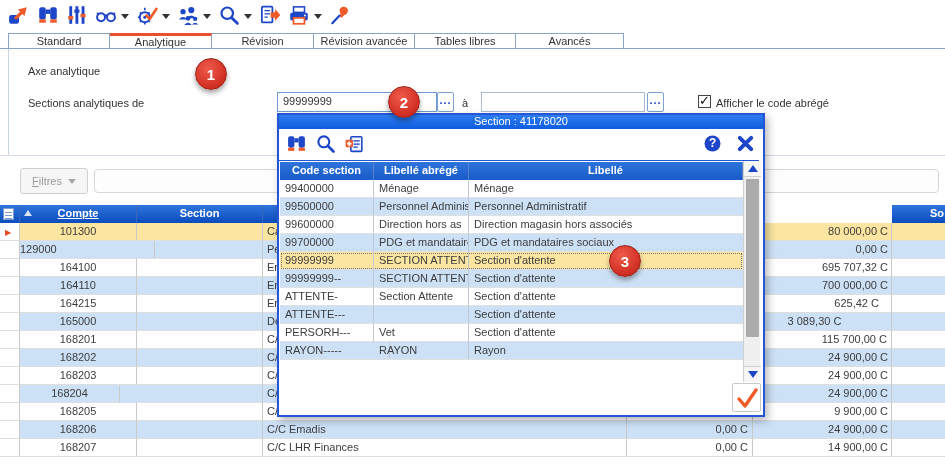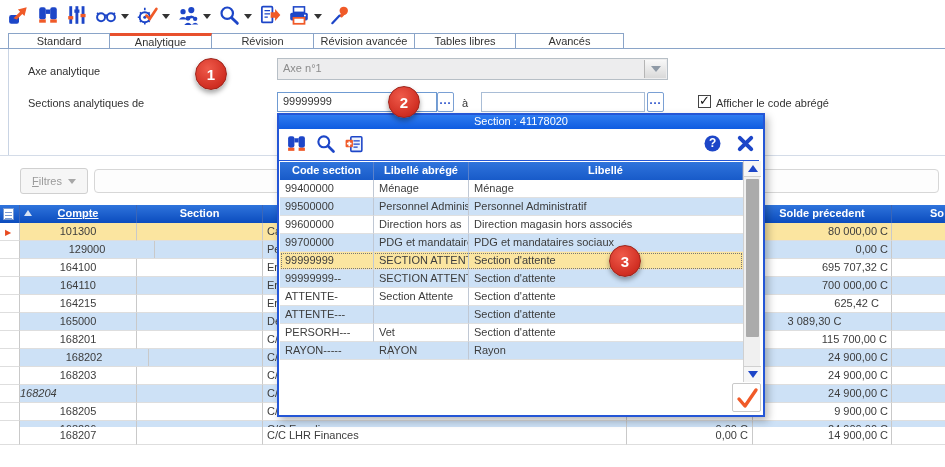--- a/index.html
+++ b/index.html
@@ -211,26 +211,20 @@
       <div class="tab" style="width: 101px;">Révision avancée</div>
       <div class="tab" style="width: 101px;">Tables libres</div>
       <div class="tab" style="width: 108px;">Avancés</div>
     </div>
   <div id="tabline" class="abs"></div>
 
   <div id="panel-left-border" class="abs"></div>
   <div id="panel-bottom-border" class="abs"></div>
 
   <div class="abs flabel" style="left:28px; top:65px;">Axe analytique</div>
-  <div id="axe-field" class="abs field" style="left:277px; top:58px; width:391px; height:22px;">
-    <span class="val">Axe n°1</span>
-    <span id="axe-drop">
-        <span class="downtri"></span>
-      </span>
-  </div>
 
   <div class="abs flabel" style="left:28px; top:97px;">Sections analytiques de</div>
   <div class="abs field" style="left:277px; top:92px; width:160px; height:20px; border-color:#6f9bd2;">
     <span class="val" style="padding-top:2px;">99999999</span>
   </div>
   <div class="abs browse" style="left:437px; top:92px; width:17px; height:20px;">...</div>
   <div class="abs flabel" style="left:462px; top:97px;">à</div>
   <div class="abs field" style="left:481px; top:92px; width:164px; height:20px;">
     <span class="val"></span>
   </div>
@@ -246,36 +240,35 @@
     <span class="caret"></span>
   </div>
   <div id="filtres-input" class="abs"></div>
 
   <div id="grid" class="abs">
       <div class="ghead" style="left:0px;width:20px;"></div>
       <div class="ghead" style="left:20px;width:117px;"><span style="text-decoration:underline;">Compte</span></div>
       <div class="ghead" style="left:137px;width:126px;">Section</div>
       <div class="ghead" style="left:263px;width:364px;"></div>
       <div class="ghead" style="left:627px;width:126px;"></div>
-      <div class="ghead" style="left:753px;width:139px;">Solde précedent</div>
       <div class="ghead" style="left:892px;width:54px;text-align:left;padding-left:38px;">So</div>
       <div class="mini-grid-icon"></div>
       <div class="sort-tri"></div>
       <div class="grow hl" style="top:18px;">
         <div class="gcell" style="left:0;width:20px;background:#fff;"><span class="rowmark">▶</span></div>
         <div class="gcell" style="left:20px;width:117px;text-align:center;">101300</div>
         <div class="gcell" style="left:137px;width:126px;"></div>
         <div class="gcell" style="left:263px;width:364px;padding-left:4px;">Ca</div>
         <div class="gcell" style="left:627px;width:126px;text-align:right;padding-right:4px;"></div>
         <div class="gcell" style="left:753px;width:139px;text-align:right;padding-right:3px;">80 000,00 C</div>
         <div class="gcell" style="left:892px;width:54px;border-right:none;"></div>
       </div>
       <div class="grow alt" style="top:36px;">
         <div class="gcell" style="left:0;width:20px;background:#fff;"></div>
-        <div class="gcell" style="left:20px;width:135px;text-align:center;">129000</div>
+        <div class="gcell" style="left:20px;width:135px;text-align:left;">129000</div>
         <div class="gcell" style="left:137px;width:126px;"></div>
         <div class="gcell" style="left:263px;width:364px;padding-left:4px;">Pe</div>
         <div class="gcell" style="left:627px;width:126px;text-align:right;padding-right:4px;"></div>
         <div class="gcell" style="left:753px;width:139px;text-align:right;padding-right:3px;">0,00 C</div>
         <div class="gcell" style="left:892px;width:54px;border-right:none;"></div>
       </div>
       <div class="grow" style="top:54px;">
         <div class="gcell" style="left:0;width:20px;background:#fff;"></div>
         <div class="gcell" style="left:20px;width:117px;text-align:center;">164100</div>
         <div class="gcell" style="left:137px;width:126px;"></div>
@@ -315,39 +308,39 @@
         <div class="gcell" style="left:0;width:20px;background:#fff;"></div>
         <div class="gcell" style="left:20px;width:117px;text-align:center;">168201</div>
         <div class="gcell" style="left:137px;width:126px;"></div>
         <div class="gcell" style="left:263px;width:364px;padding-left:4px;">C/C</div>
         <div class="gcell" style="left:627px;width:126px;text-align:right;padding-right:4px;"></div>
         <div class="gcell" style="left:753px;width:139px;text-align:right;padding-right:4px;">115 700,00 C</div>
         <div class="gcell" style="left:892px;width:54px;border-right:none;"></div>
       </div>
       <div class="grow alt" style="top:144px;">
         <div class="gcell" style="left:0;width:20px;background:#fff;"></div>
-        <div class="gcell" style="left:20px;width:129px;text-align:center;">168202</div>
+        <div class="gcell" style="left:20px;width:117px;text-align:center;">168202</div>
         <div class="gcell" style="left:137px;width:126px;"></div>
         <div class="gcell" style="left:263px;width:364px;padding-left:4px;">C/C</div>
         <div class="gcell" style="left:627px;width:126px;text-align:right;padding-right:4px;"></div>
         <div class="gcell" style="left:753px;width:139px;text-align:right;padding-right:3px;">24 900,00 C</div>
         <div class="gcell" style="left:892px;width:54px;border-right:none;"></div>
       </div>
       <div class="grow" style="top:162px;">
         <div class="gcell" style="left:0;width:20px;background:#fff;"></div>
         <div class="gcell" style="left:20px;width:117px;text-align:center;">168203</div>
         <div class="gcell" style="left:137px;width:126px;"></div>
         <div class="gcell" style="left:263px;width:364px;padding-left:4px;">C/C</div>
         <div class="gcell" style="left:627px;width:126px;text-align:right;padding-right:4px;"></div>
         <div class="gcell" style="left:753px;width:139px;text-align:right;padding-right:3px;">24 900,00 C</div>
         <div class="gcell" style="left:892px;width:54px;border-right:none;"></div>
       </div>
       <div class="grow alt" style="top:180px;">
         <div class="gcell" style="left:0;width:20px;background:#fff;"></div>
-        <div class="gcell" style="left:20px;width:117px;text-align:left;font-style:italic;">168204</div>
+        <div class="gcell" style="left:20px;width:100px;text-align:center;">168204</div>
         <div class="gcell" style="left:137px;width:126px;"></div>
         <div class="gcell" style="left:263px;width:364px;padding-left:4px;">C/C</div>
         <div class="gcell" style="left:627px;width:126px;text-align:right;padding-right:4px;"></div>
         <div class="gcell" style="left:753px;width:139px;text-align:right;padding-right:3px;">24 900,00 C</div>
         <div class="gcell" style="left:892px;width:54px;border-right:none;"></div>
       </div>
       <div class="grow" style="top:198px;">
         <div class="gcell" style="left:0;width:20px;background:#fff;"></div>
         <div class="gcell" style="left:20px;width:117px;text-align:center;">168205</div>
         <div class="gcell" style="left:137px;width:126px;"></div>
@@ -358,21 +351,21 @@
       </div>
       <div class="grow alt" style="top:216px;">
         <div class="gcell" style="left:0;width:20px;background:#fff;"></div>
         <div class="gcell" style="left:20px;width:117px;text-align:center;">168206</div>
         <div class="gcell" style="left:137px;width:126px;"></div>
         <div class="gcell" style="left:263px;width:364px;padding-left:4px;">C/C Emadis</div>
         <div class="gcell" style="left:627px;width:126px;text-align:right;padding-right:4px;">0,00 C</div>
         <div class="gcell" style="left:753px;width:139px;text-align:right;padding-right:3px;">24 900,00 C</div>
         <div class="gcell" style="left:892px;width:54px;border-right:none;"></div>
       </div>
-      <div class="grow" style="top:222px;">
+      <div class="grow" style="top:234px;">
         <div class="gcell" style="left:0;width:20px;background:#fff;"></div>
         <div class="gcell" style="left:20px;width:117px;text-align:center;">168207</div>
         <div class="gcell" style="left:137px;width:126px;"></div>
         <div class="gcell" style="left:263px;width:364px;padding-left:4px;">C/C LHR Finances</div>
         <div class="gcell" style="left:627px;width:126px;text-align:right;padding-right:4px;">0,00 C</div>
         <div class="gcell" style="left:753px;width:139px;text-align:right;padding-right:3px;">14 900,00 C</div>
         <div class="gcell" style="left:892px;width:54px;border-right:none;"></div>
       </div>
     </div>
 

